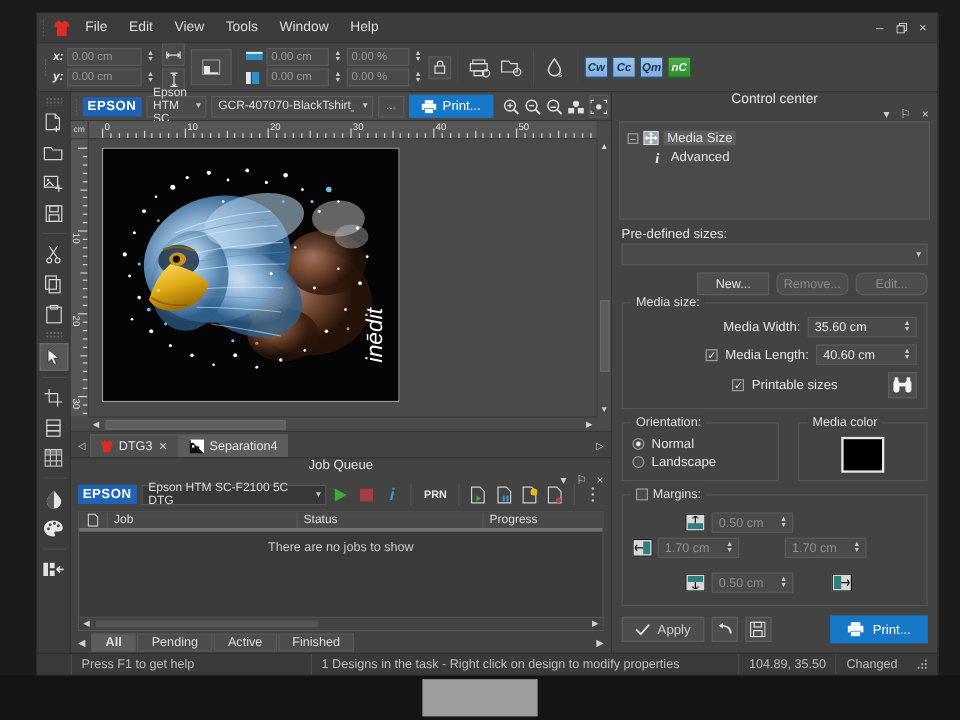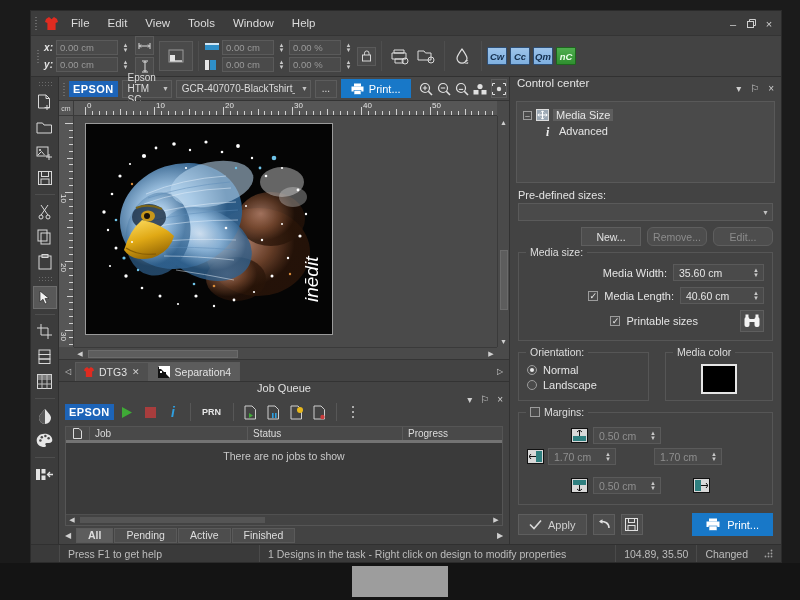--- a/index.html
+++ b/index.html
@@ -154,21 +154,21 @@
   .jth{padding:1px 5px;border-right:1px solid #5a5a5a;display:flex;align-items:center;}
   .jbody{flex:1;position:relative;}
   .jempty{position:absolute;left:0;right:0;top:7px;text-align:center;font-size:10.5px;color:#c9c9c9;}
   .jsb{height:11px;background:#434343;border-top:1px solid #505050;display:flex;align-items:center;}
   .jtabs{height:18px;display:flex;align-items:center;padding:0 2px;gap:1px;}
   .jtab{height:15px;padding:0 11px;background:#4d4d4d;border:1px solid #5a5a5a;
         display:flex;align-items:center;font-size:10.5px;color:#dedede;}
   .jtab.active{background:#5d5d5d;font-weight:bold;}
   
   .ccpanel{width:272px;background:#434343;border-left:1px solid #323232;display:flex;flex-direction:column;}
-  .cchead{height:22px;display:flex;padding:0 7px;font-size:11.5px;color:#e4e4e4;}
+  .cchead{height:22px;display:flex;align-items:center;padding:0 7px;font-size:11.5px;color:#e4e4e4;flex-direction:column;}
   .cchead .sp{margin-left:auto;display:flex;gap:9px;align-items:center;color:#cfcfcf;font-size:10px;}
   .cctree{margin:2px 6px;height:82px;background:#4a4a4a;border:1px solid #595959;padding:5px 6px;}
   .trow{display:flex;align-items:center;gap:4px;font-size:11px;color:#e6e6e6;height:16px;}
   .expander{width:9px;height:9px;border:1px solid #9c9c9c;background:#4a4a4a;color:#e0e0e0;
             font-size:8px;line-height:7px;text-align:center;}
   .selbg{background:#5e5e5e;padding:0 3px;}
   .cclabel{padding:4px 8px 2px 8px;font-size:11px;color:#e2e2e2;}
   .ccombo{margin:0 8px;height:18px;background:#4a4a4a;border:1px solid #5a5a5a;
           display:flex;align-items:center;padding:0 3px;}
   .ccombo .arrow{margin-left:auto;color:#c2c2c2;font-size:7px;}
@@ -808,20 +808,24 @@
         <div class="jqtitle">
           <span>Job Queue</span>
           <span class="sp">
             <span>▾</span>
             <span>⚐</span>
             <span>×</span>
           </span>
         </div>
         <div class="jqtools">
           <div class="epsonlogo">EPSON</div>
+          <div class="jcombo">
+            <span>Epson HTM SC-F2100 5C DTG</span>
+            <span style="margin-left:auto;font-size:7px;color:#c2c2c2">▼</span>
+          </div>
           <div class="jbtn">
             <svg width="12" height="13" viewBox="0 0 12 13">
                 <path d="M1 1 L11 6.5 L1 12 Z" fill="#3faa36"></path>
               </svg>
           </div>
           <div class="jbtn">
             <svg width="11" height="11" viewBox="0 0 11 11">
                 <rect x="0" y="0" width="11" height="11" fill="#a83d3d"></rect>
               </svg>
           </div>

